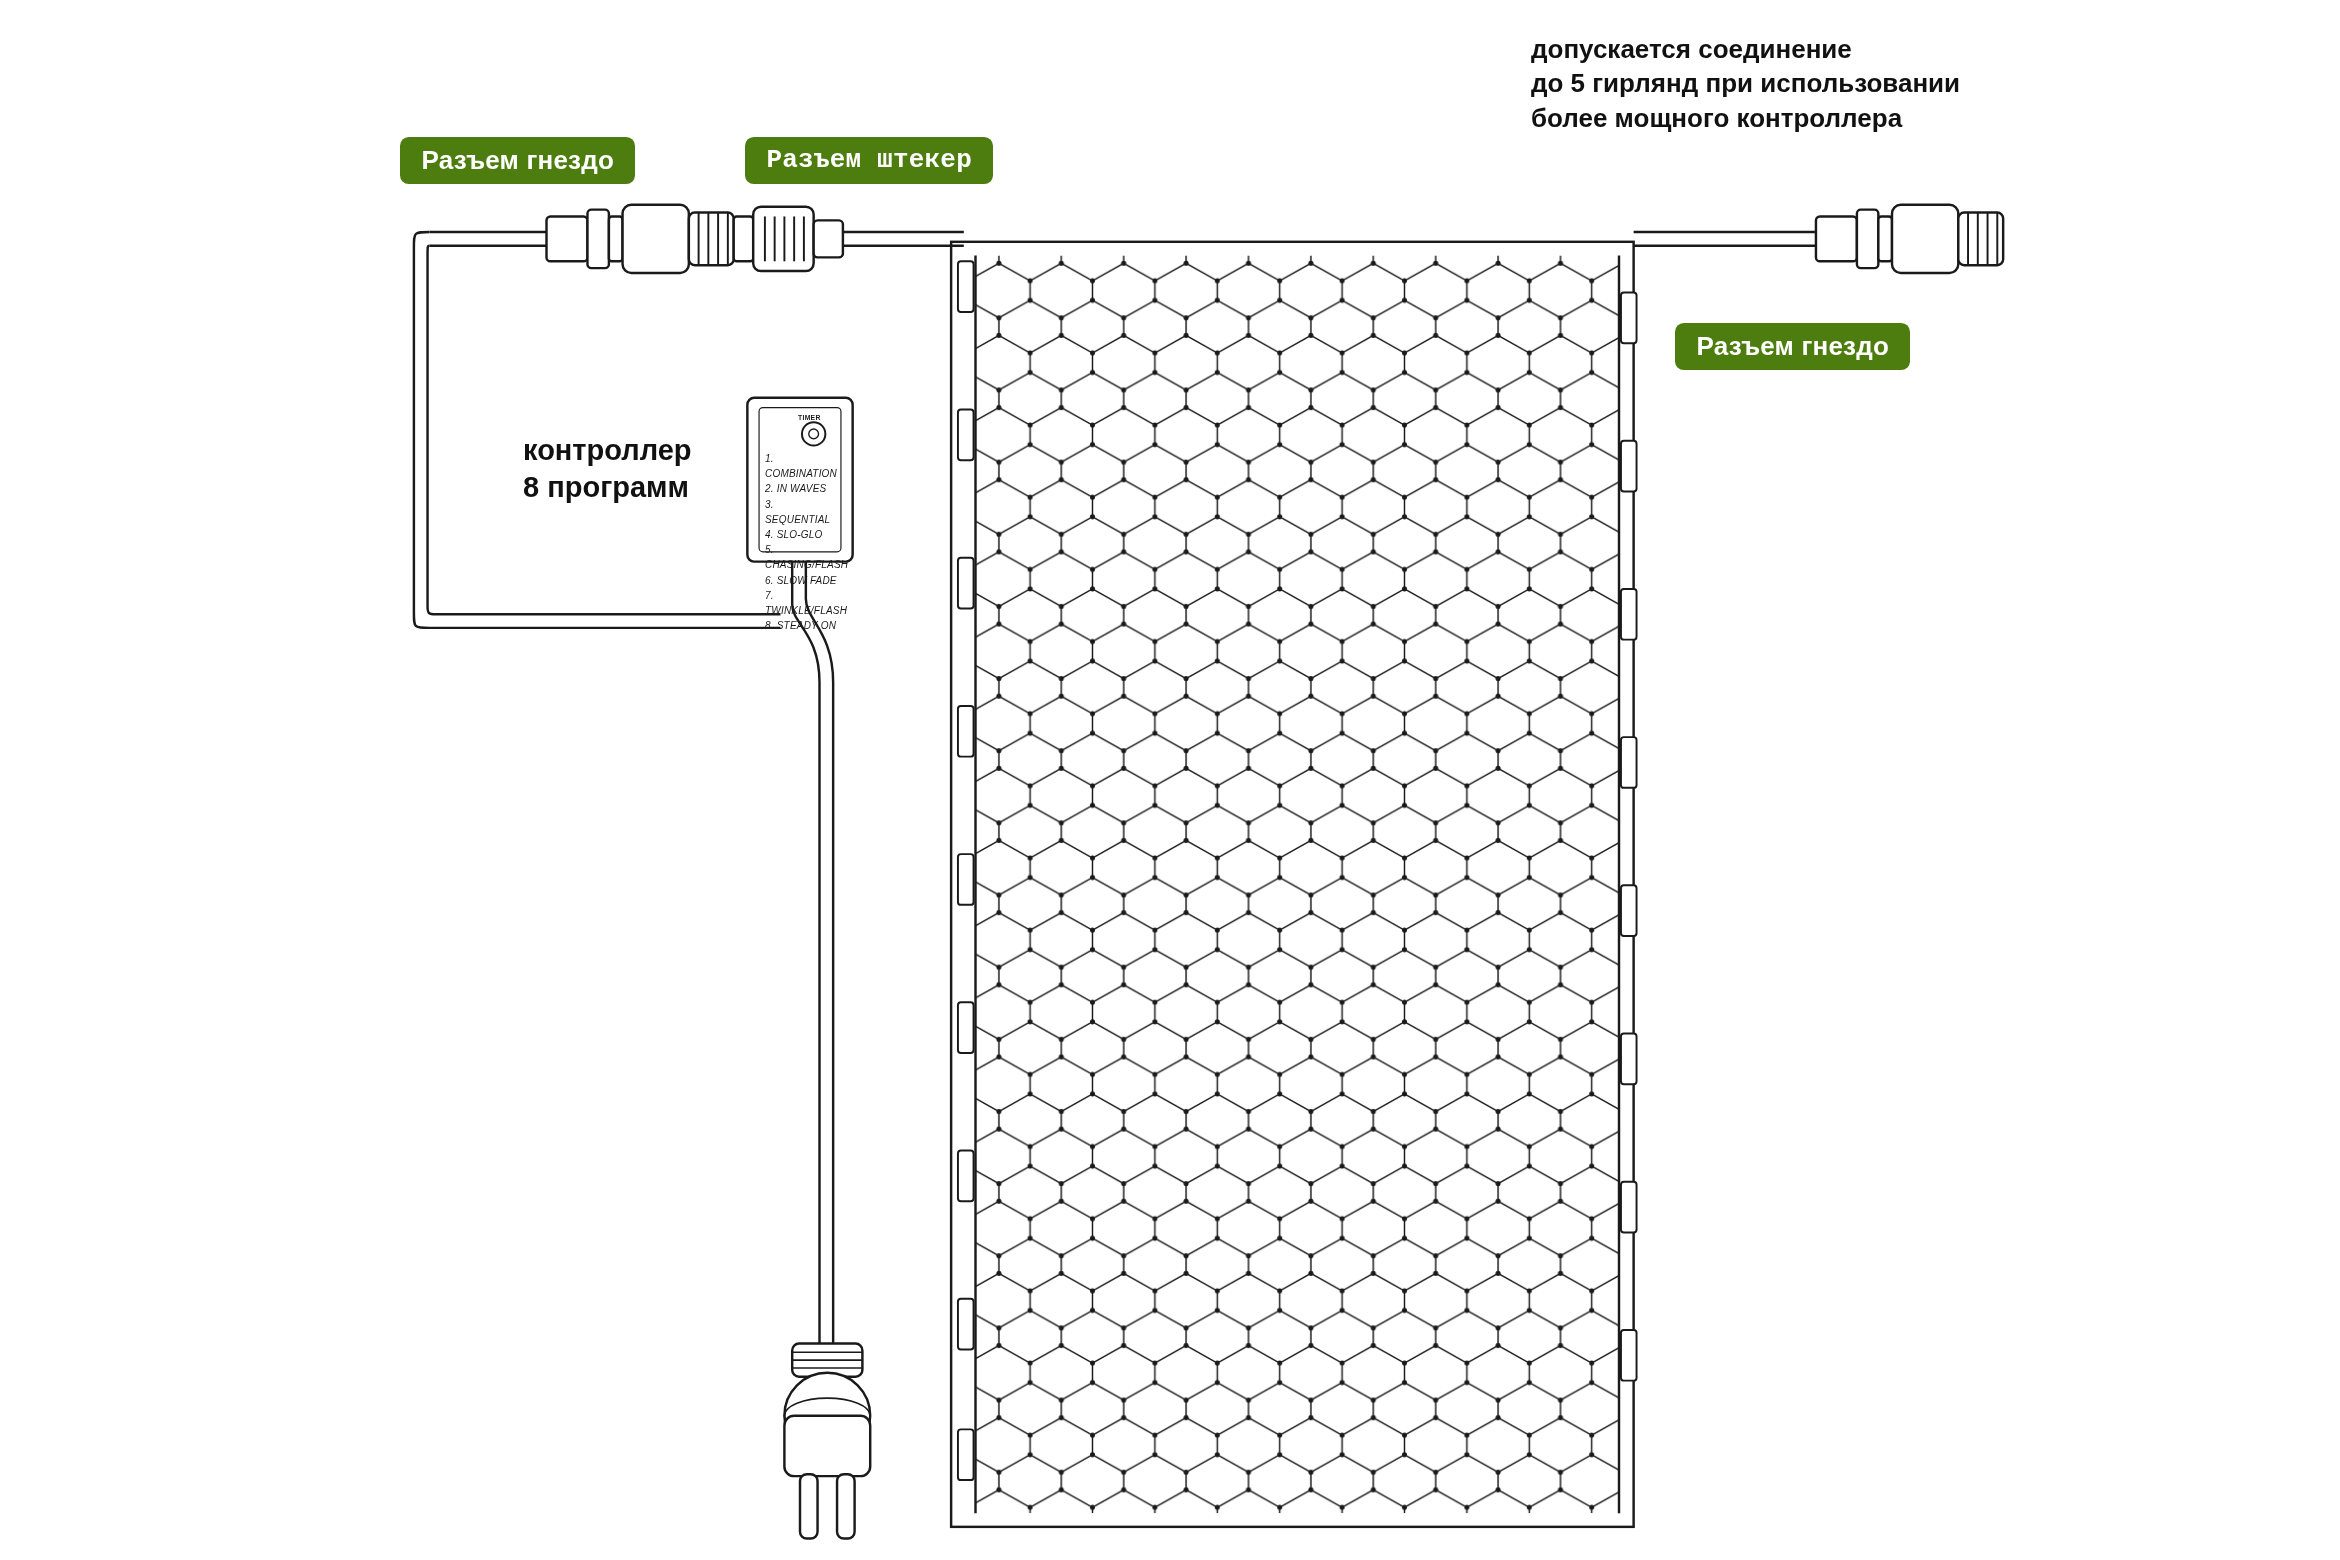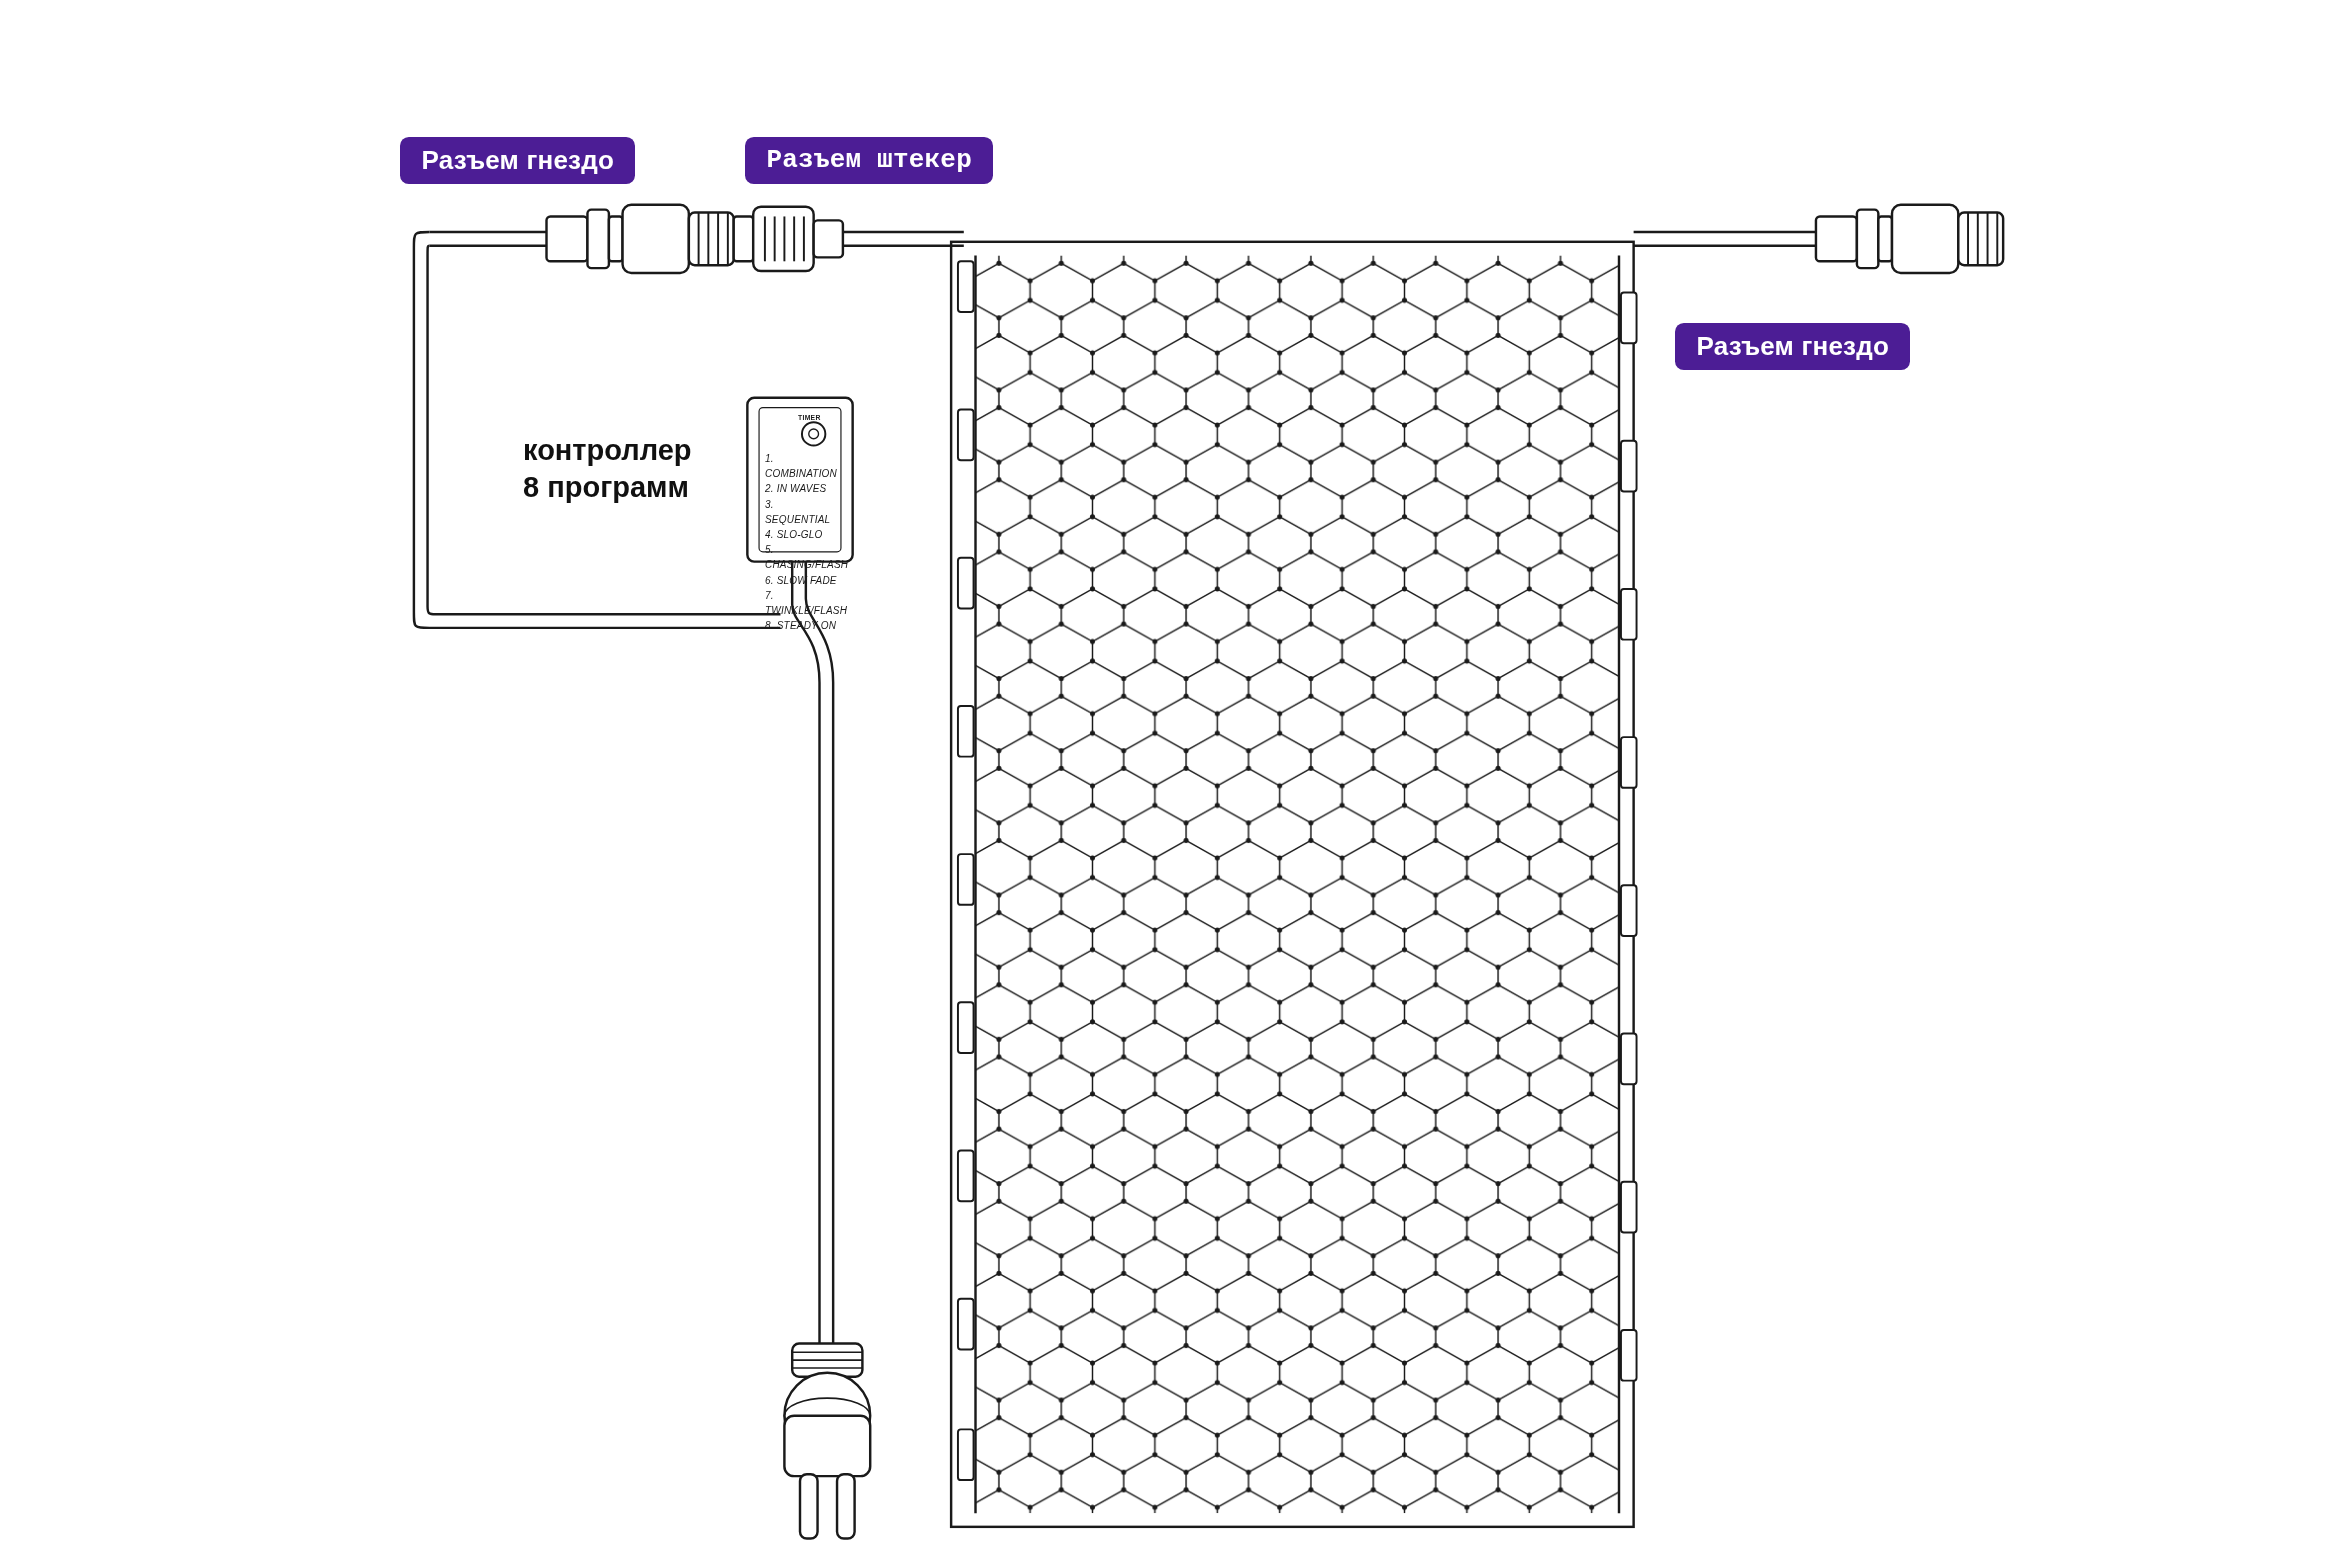--- a/index.html
+++ b/index.html
@@ -12,21 +12,21 @@
   }
   #stage {
     position: relative;
     width: 2341px;
     height: 1560px;
     background: #ffffff;
     overflow: hidden;
   }
   .label-pill {
     position: absolute;
-    background: #4c1d95;
+    background: #4d7c0f;
     color: #ffffff;
     font-weight: bold;
     font-size: 26px;
     letter-spacing: 0.2px;
     border-radius: 8.8px;
     padding: 9.8px 21.5px 11.7px 21.5px;
     white-space: nowrap;
     line-height: 1;
   }
   .note {
@@ -206,20 +206,23 @@
       <rect x="858" y="1512" width="18" height="66" rx="7" fill="#ffffff" stroke="#1a1a1a" stroke-width="2.5"></rect>
     </g>
   </svg>
 
   <div class="label-pill" style="left:400px; top:137px;">Разъем гнездо</div>
 
   <div class="label-pill" style="left:745px; top:137px;font-family:Liberation Mono, monospace;">Разъем штекер</div>
 
   <div class="label-pill" style="left:1675px; top:323px;">Разъем гнездо</div>
 
+  <div class="note" style="left:1531px; top:32px;">допускается соединение
+до 5 гирлянд при использовании
+более мощного контроллера</div>
 
   <div class="ctrl-caption" style="left:499px; top:432px;">контроллер
 8 программ</div>
 
   <div class="ctrl-brand" style="left:798px; top:414px;">TIMER</div>
 
   <div class="ctrl-prog-list" style="left:765px; top:451px; width:76px;">1. COMBINATION
 2. IN WAVES
 3. SEQUENTIAL
 4. SLO-GLO

